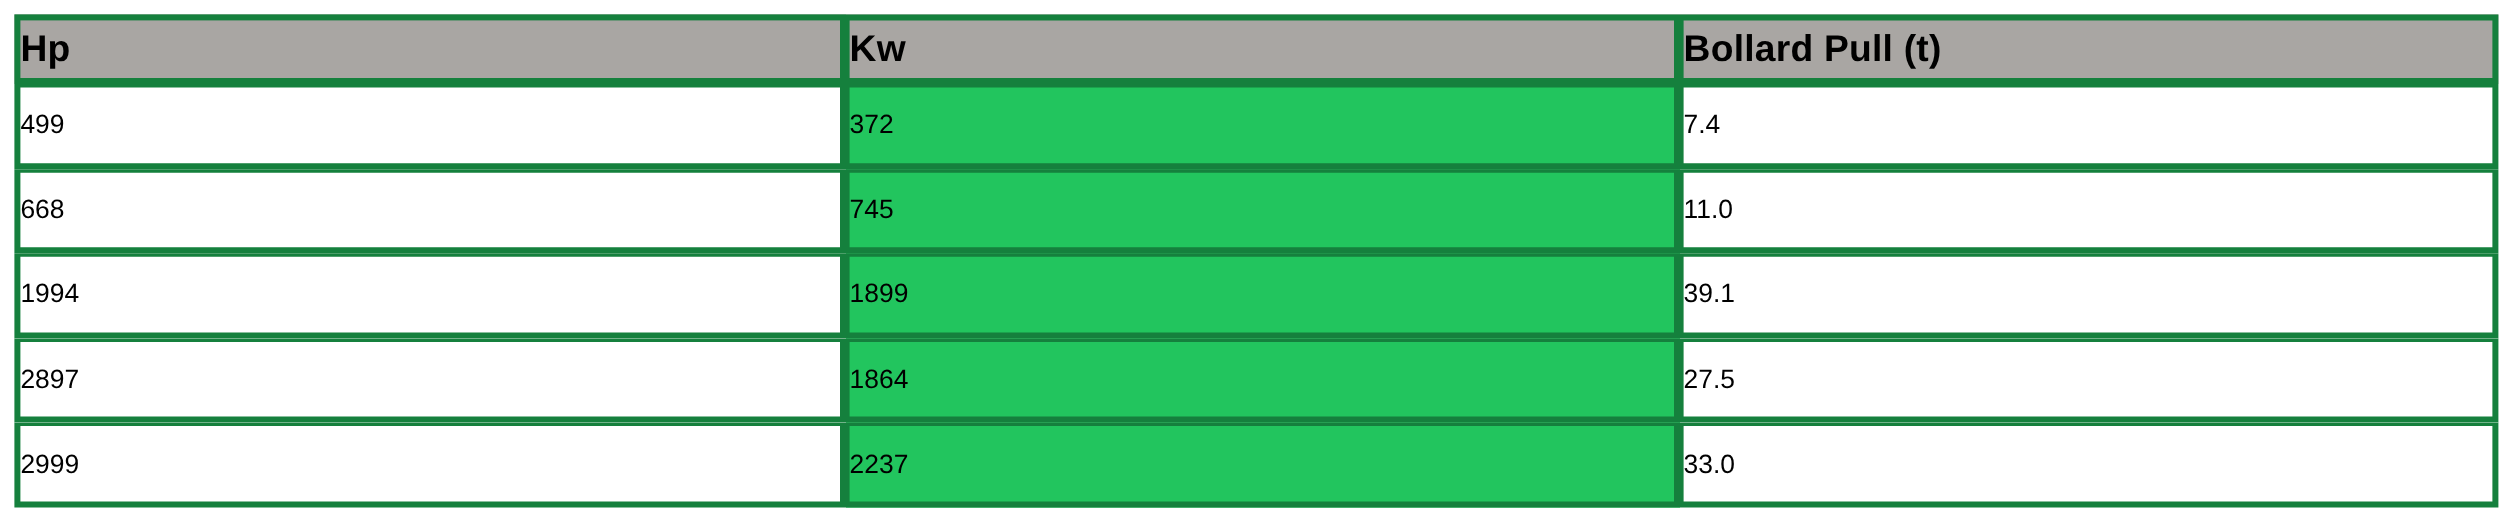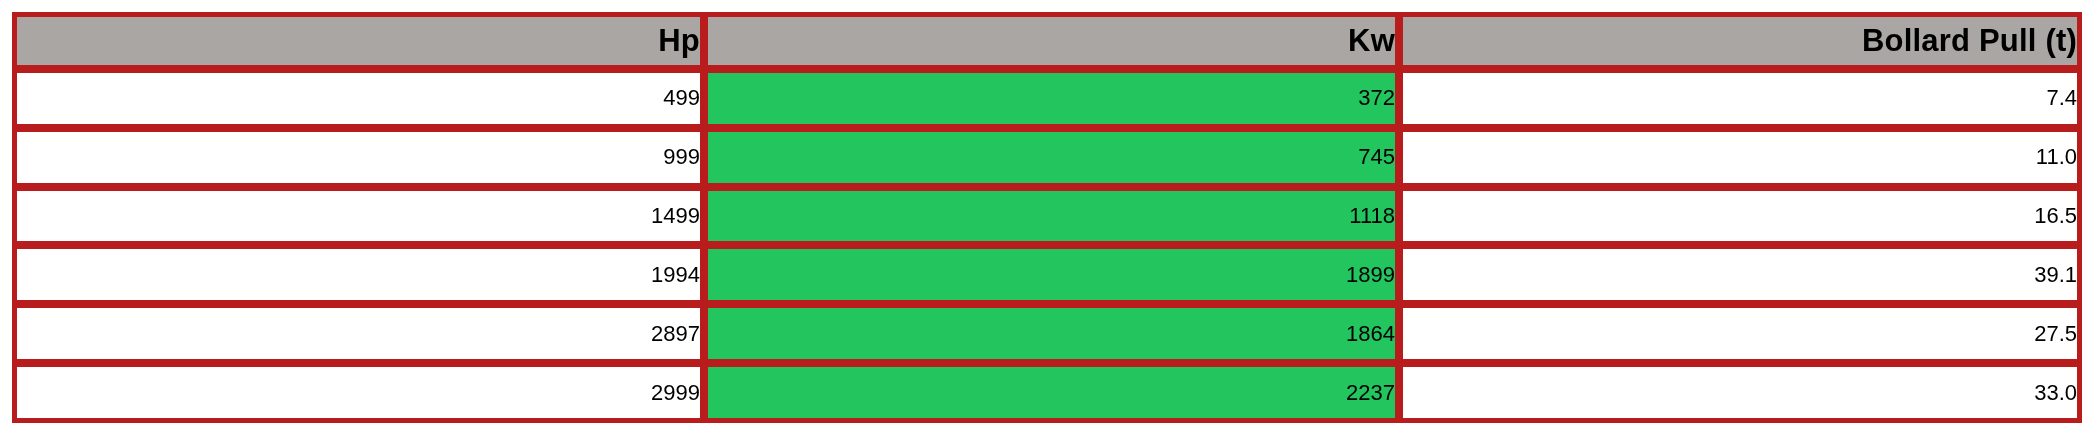--- a/index.html
+++ b/index.html
@@ -29,22 +29,22 @@
     width: 2070px;
     height: 411px;
   }
 
   table.spec-table col.col-hp  { width: 693px; }
   table.spec-table col.col-kw  { width: 695px; }
   table.spec-table col.col-bp  { width: 682px; }
 
   .spec-table th,
   .spec-table td {
-    border: 5px solid #b91c1c;
-    text-align: right;
+    border: 5px solid #15803d;
+    text-align: left;
     vertical-align: middle;
     padding: 0;
     color: #000000;
     font-stretch: condensed;
     box-sizing: border-box;
   }
 
   
   .spec-table thead th {
     height: 58px;
@@ -96,28 +96,23 @@
         <th>Bollard Pull (t)</th>
       </tr>
     </thead>
     <tbody>
       <tr>
         <td>499</td>
         <td class="cell-shaded">372</td>
         <td>7.4</td>
       </tr>
       <tr>
-        <td>999</td>
+        <td>668</td>
         <td class="cell-shaded">745</td>
         <td>11.0</td>
-      </tr>
-      <tr>
-        <td>1499</td>
-        <td class="cell-shaded">1118</td>
-        <td>16.5</td>
       </tr>
       <tr>
         <td>1994</td>
         <td class="cell-shaded">1899</td>
         <td>39.1</td>
       </tr>
       <tr>
         <td>2897</td>
         <td class="cell-shaded">1864</td>
         <td>27.5</td>

